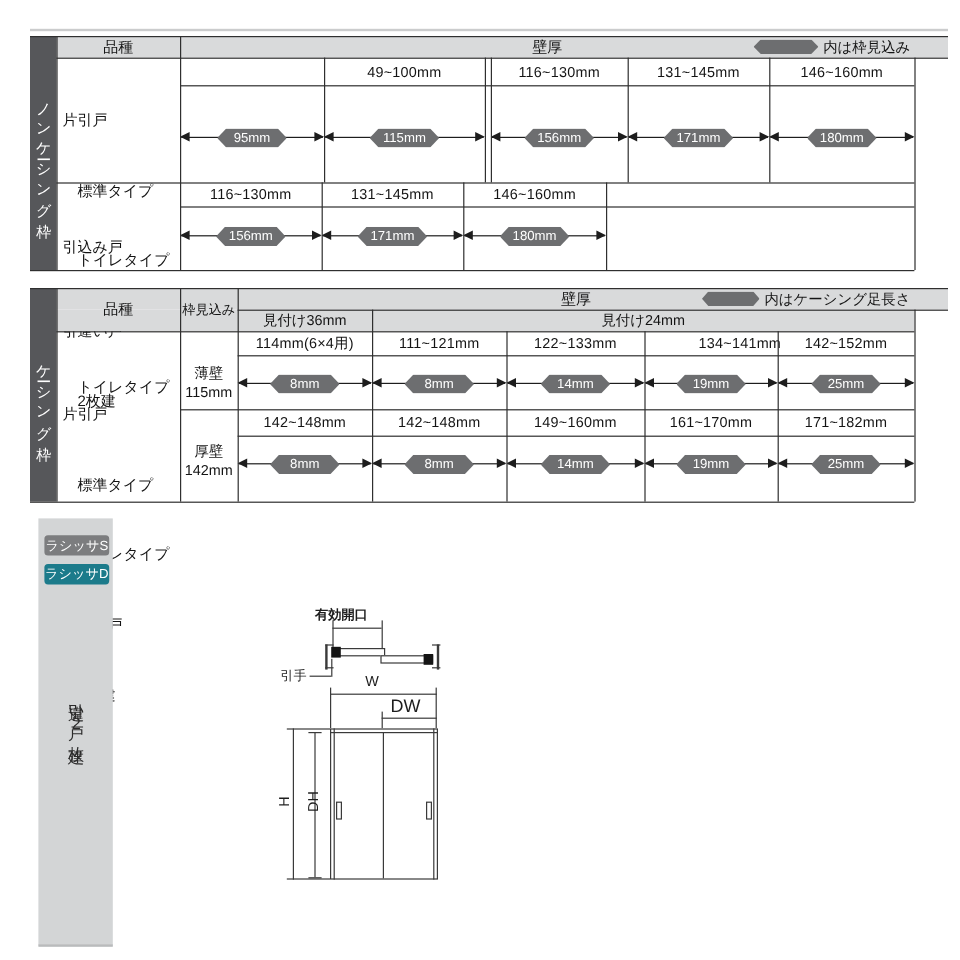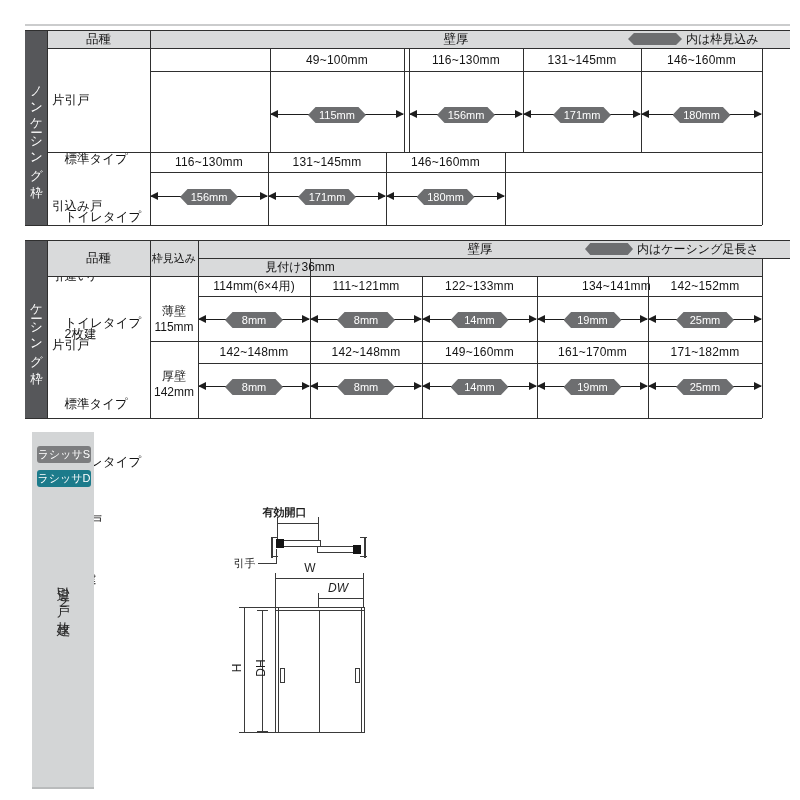--- a/index.html
+++ b/index.html
@@ -66,20 +66,26 @@
     <div>　トイレタイプ</div>
     <div>引違い戸</div>
     <div>　2枚建</div>
   </div>
 
   <div class="rng" style="left:270px;top:48px;width:134px;height:23px;">49~100mm</div>
   <div class="rng" style="left:409px;top:48px;width:114px;height:23px;">116~130mm</div>
   <div class="rng" style="left:523px;top:48px;width:118px;height:23px;">131~145mm</div>
   <div class="rng" style="left:641px;top:48px;width:121px;height:23px;">146~160mm</div>
 
+  <div class="arrow" style="left:150px;top:104px;width:120px;">
+      <i class="al"></i>
+      <i class="ah l"></i>
+      <i class="ah r"></i>
+      <span class="capsule">95mm</span>
+    </div>
   <div class="arrow" style="left:270px;top:104px;width:134px;">
       <i class="al"></i>
       <i class="ah l"></i>
       <i class="ah r"></i>
       <span class="capsule">115mm</span>
     </div>
   <div class="arrow" style="left:409px;top:104px;width:114px;">
       <i class="al"></i>
       <i class="ah l"></i>
       <i class="ah r"></i>
@@ -148,21 +154,22 @@
   <div class="gray" style="left:47px;top:240px;width:743px;height:18px;"></div>
   <div class="gray" style="left:47px;top:258px;width:715px;height:18px;"></div>
 
   <div class="side-dark" style="left:25px;top:240px;width:22px;height:178px;">ケーシング枠</div>
 
   <div class="hdr" style="left:47px;top:240px;width:103px;height:36px;">品種</div>
   <div class="hdr" style="left:150px;top:240px;width:48px;height:36px;font-size:11px;">枠見込み</div>
   <div class="hdr" style="left:198px;top:240px;width:564px;height:18px;">壁厚</div>
   <span class="note-capsule" style="left:585px;top:243px;width:48px;height:12px;"></span>
   <div class="note-text" style="left:637px;top:240px;height:18px;">内はケーシング足長さ</div>
-  <div class="hdr" style="left:198px;top:258px;width:112px;height:18px;font-size:12px;padding-left:46px;">見付け36mm</div>
+  <div class="hdr" style="left:198px;top:258px;width:112px;height:18px;font-size:12px;">見付け36mm</div>
+  <div class="hdr" style="left:310px;top:258px;width:452px;height:18px;font-size:12px;">見付け24mm</div>
 
   <div class="kind" style="left:52px;top:297px;width:96px;">
     <div>片引戸</div>
     <div>　標準タイプ</div>
     <div>　トイレタイプ</div>
     <div>引違い戸</div>
     <div>　2枚建</div>
   </div>
 
   <div class="depth" style="left:150px;top:296px;width:48px;height:45px;">
@@ -290,21 +297,21 @@
 
   <div class="dlabel" style="left:231px;top:556px;width:27px;height:14px;">引手</div>
   <div class="hl dline" style="top:563px;left:258px;width:18px;"></div>
   <div class="vl dline" style="left:276px;top:549px;height:15px;"></div>
 
   <div class="dlabel" style="left:300px;top:561px;width:20px;height:14px;font-size:12px;">W</div>
   <div class="hl dline" style="top:578px;left:275px;width:89px;"></div>
   <div class="vl dline" style="left:275px;top:573px;height:34px;"></div>
   <div class="vl dline" style="left:363px;top:573px;height:34px;"></div>
 
-  <div class="dlabel" style="left:325px;top:581px;width:26px;height:14px;font-size:12px;font-style:italic;">DW</div>
+  <div class="dlabel" style="left:325px;top:581px;width:26px;height:14px;font-size:15px;">DW</div>
   <div class="hl dline" style="top:598px;left:318px;width:46px;"></div>
   <div class="vl dline" style="left:318px;top:593px;height:14px;"></div>
 
   <div class="rect" style="left:275px;top:607px;width:90px;height:126px;"></div>
   <div class="hl dline" style="top:610px;left:275px;width:90px;"></div>
   <div class="vl dline" style="left:278px;top:607px;height:126px;"></div>
   <div class="vl dline" style="left:361px;top:607px;height:126px;"></div>
   <div class="vl dline" style="left:319px;top:610px;height:122px;"></div>
   <div class="rect" style="left:280px;top:668px;width:5px;height:15px;"></div>
   <div class="rect" style="left:355px;top:668px;width:5px;height:15px;"></div>

